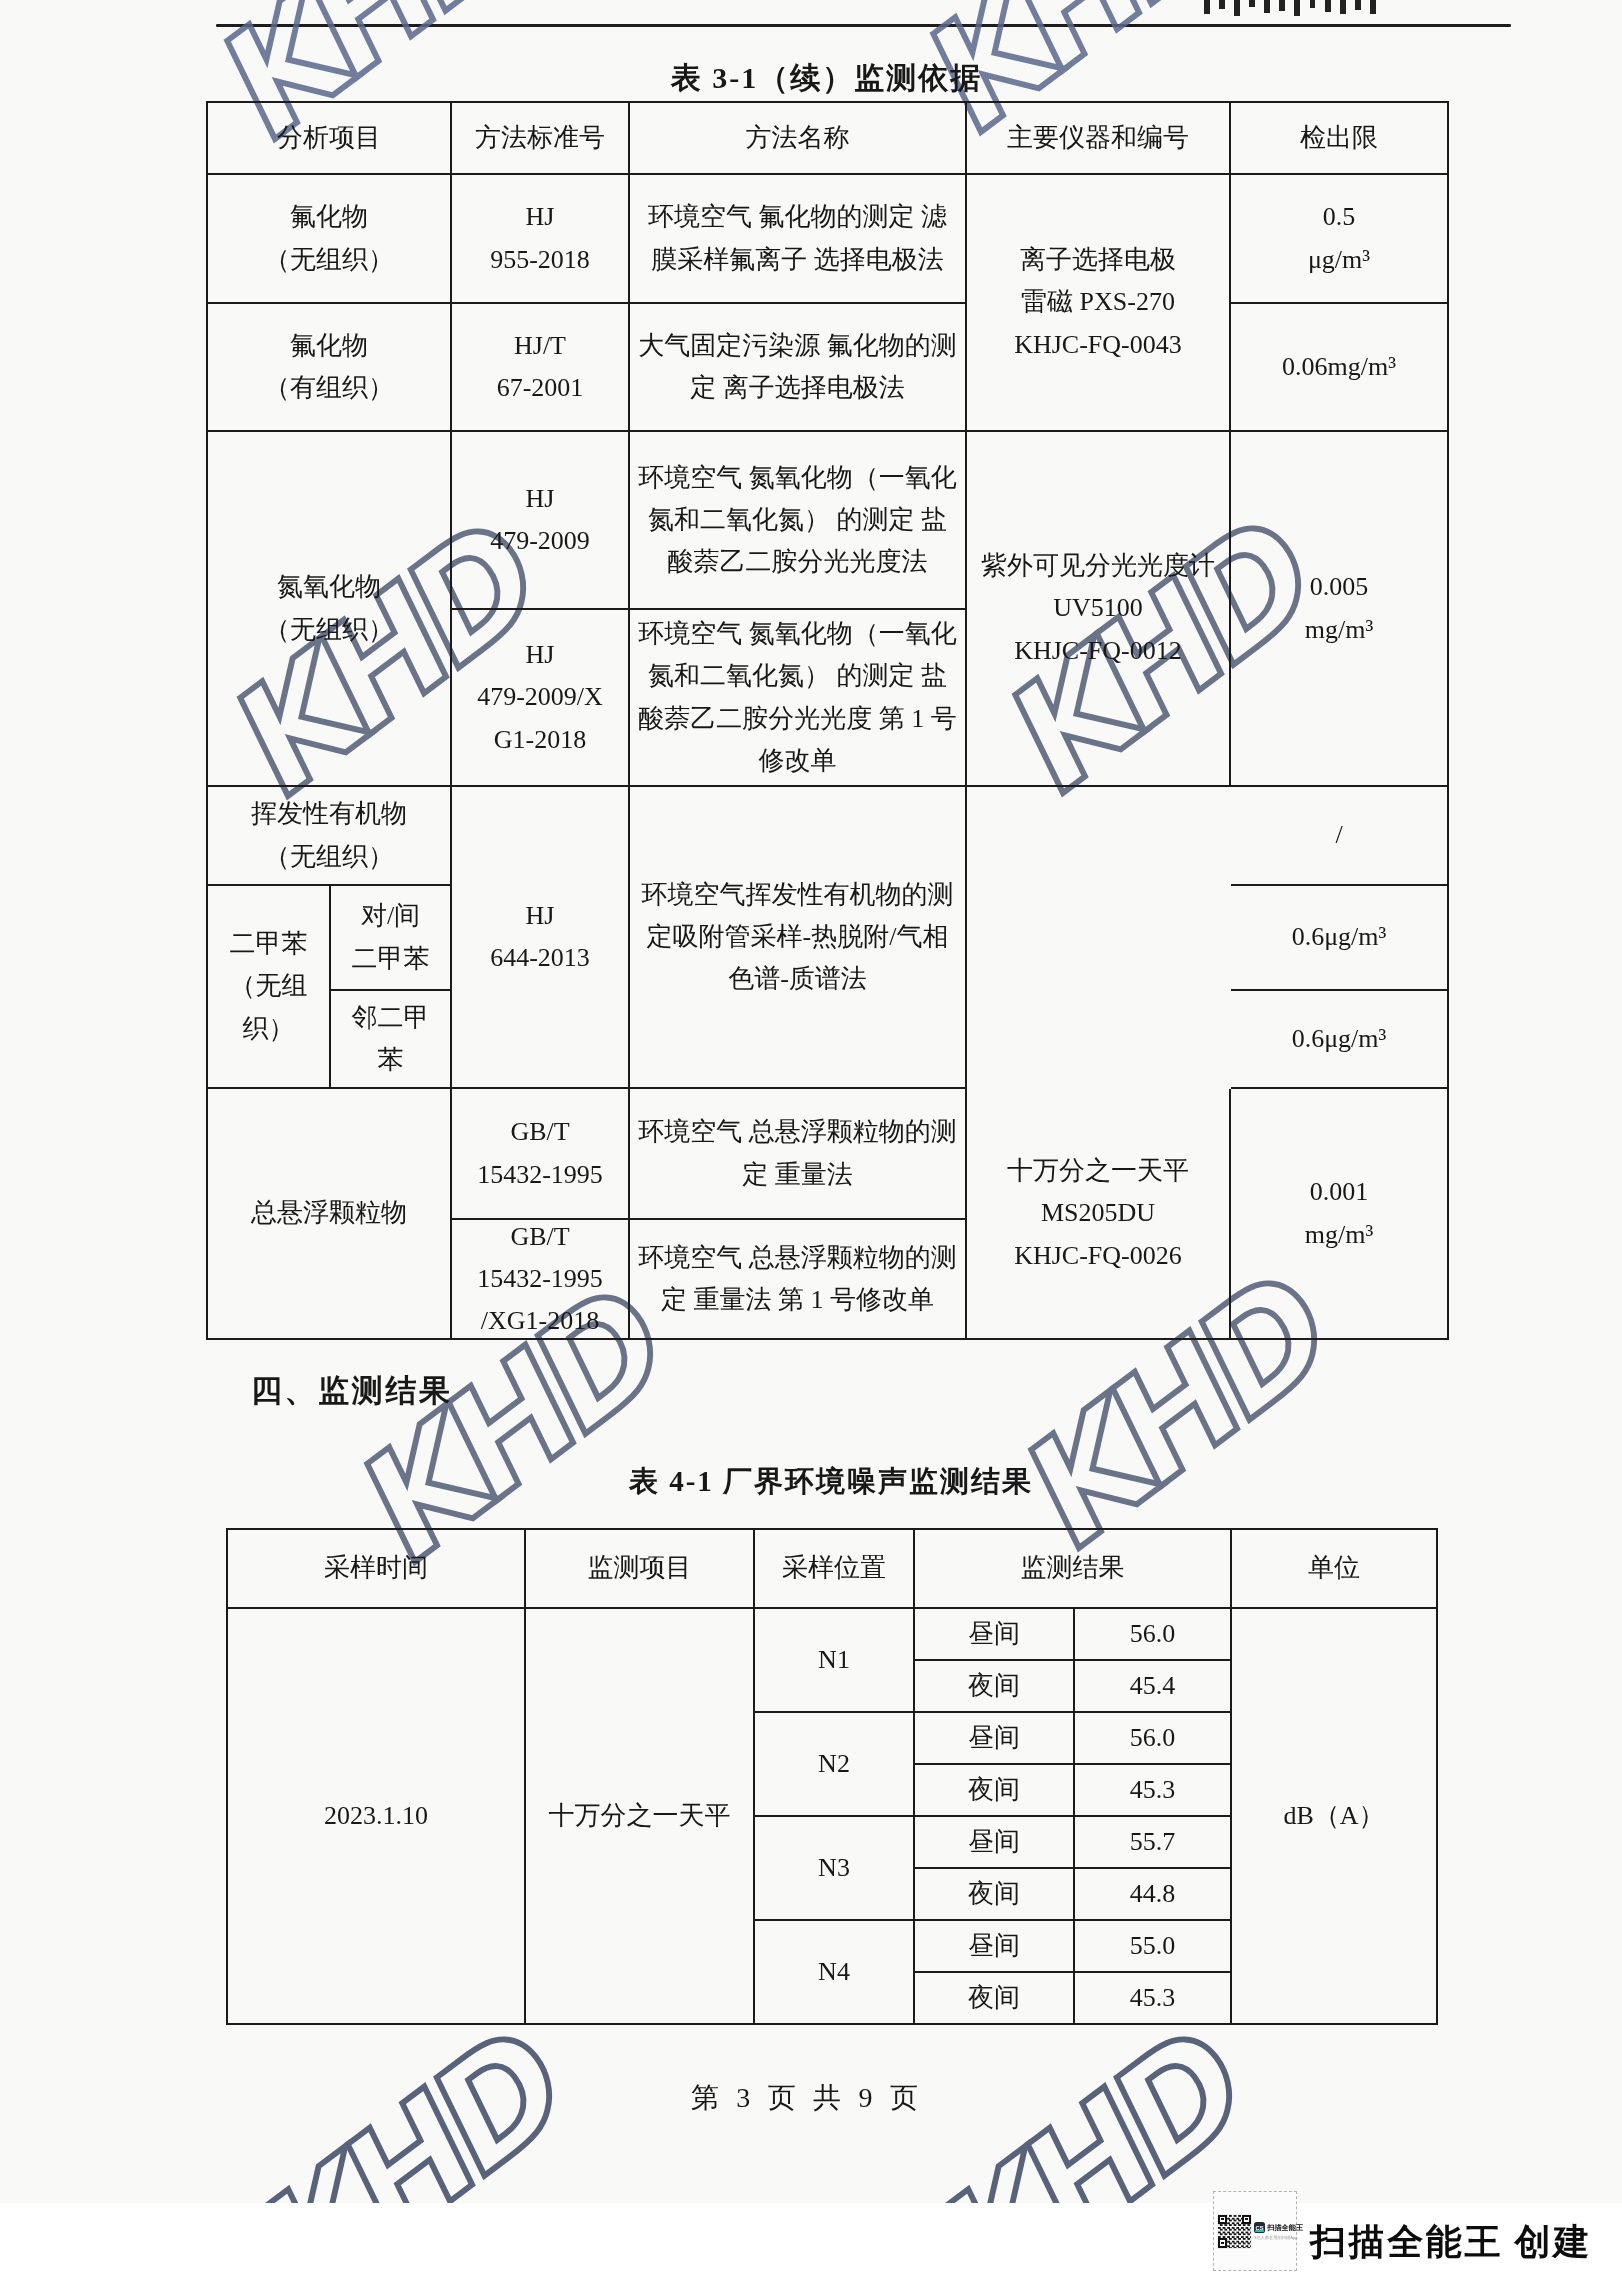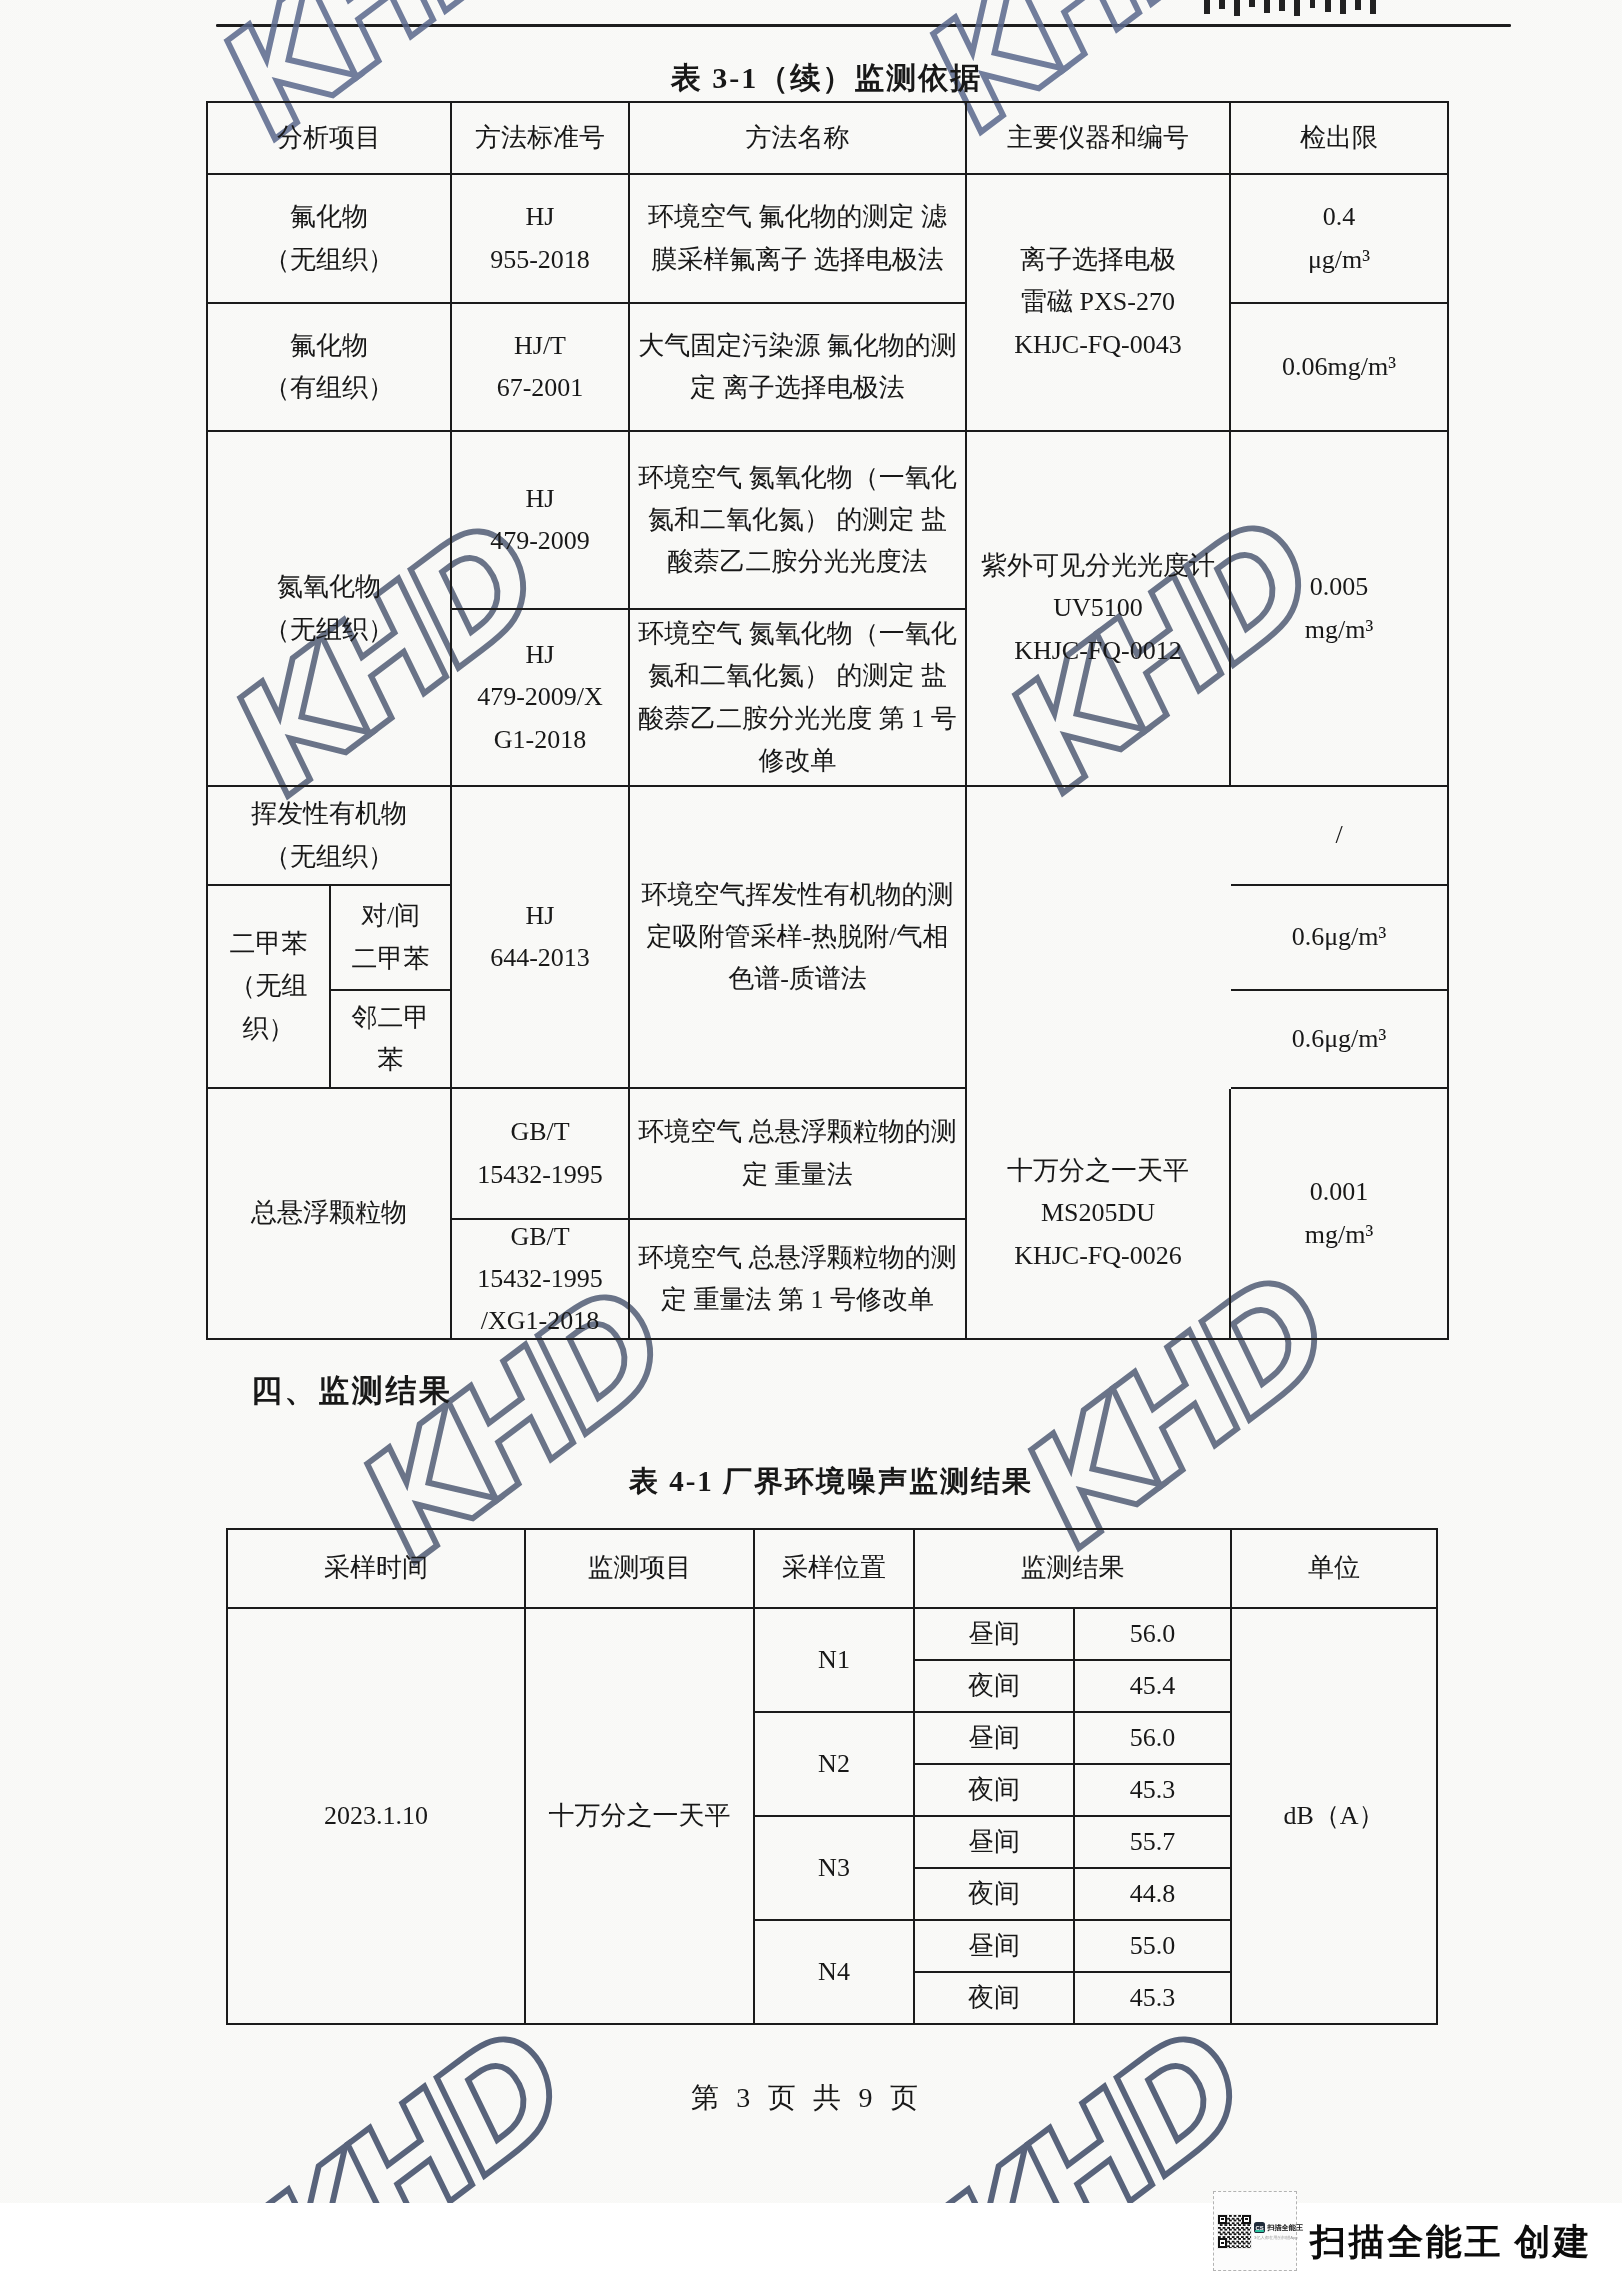--- a/index.html
+++ b/index.html
@@ -128,21 +128,21 @@
     <div class="cell" style="grid-row:1;grid-column:6">检出限</div>
 
     <div class="cell" style="grid-row:2;grid-column:1/3">氟化物
 （无组织）</div>
     <div class="cell" style="grid-row:2;grid-column:3">HJ
 955-2018</div>
     <div class="cell" style="grid-row:2;grid-column:4">环境空气 氟化物的测定 滤膜采样氟离子 选择电极法</div>
     <div class="cell" style="grid-row:2/4;grid-column:5">离子选择电极
 雷磁 PXS-270
 KHJC-FQ-0043</div>
-    <div class="cell" style="grid-row:2;grid-column:6">0.4
+    <div class="cell" style="grid-row:2;grid-column:6">0.5
 μg/m³</div>
 
     <div class="cell" style="grid-row:3;grid-column:1/3">氟化物
 （有组织）</div>
     <div class="cell" style="grid-row:3;grid-column:3">HJ/T
 67-2001</div>
     <div class="cell" style="grid-row:3;grid-column:4">大气固定污染源 氟化物的测定 离子选择电极法</div>
     <div class="cell" style="grid-row:3;grid-column:6">0.06mg/m³</div>
 
     <div class="cell" style="grid-row:4/6;grid-column:1/3">氮氧化物

